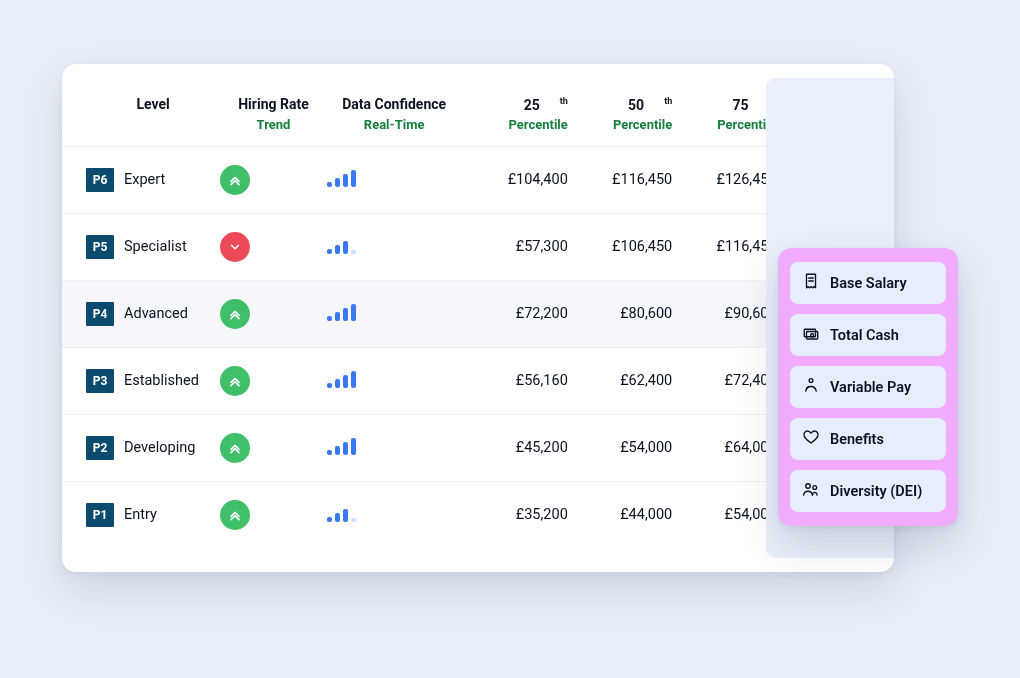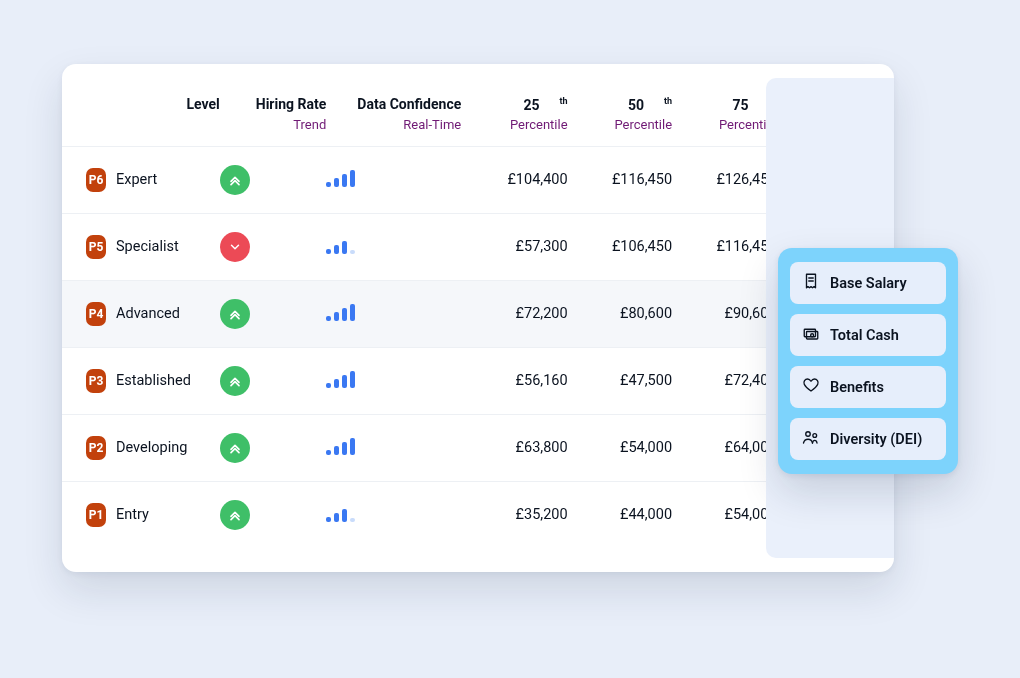--- a/index.html
+++ b/index.html
@@ -17,50 +17,50 @@
     left: 62px;
     top: 64px;
     width: 832px;
     background: #fff;
     border-radius: 14px;
     box-shadow: 0 18px 40px rgba(15,30,60,0.12), 0 2px 6px rgba(15,30,60,0.06);
     padding: 22px 0 24px 0;
   }
   table { width: 100%; border-collapse: collapse; }
   thead th {
-    text-align: right;
+    text-align: center;
     font-weight: 700;
     font-size: 14px;
     padding: 10px 0 4px 0;
     color: #0b1320;
   }
   thead th.right { text-align: right; }
   thead .sub td, thead .sub th {
-    font-weight: 400;
+    font-weight: 700;
     font-size: 13px;
-    color: #701a75;
+    color: #15803d;
     padding: 0 0 14px 0;
   }
   tbody tr { border-top: 1px solid #edf0f4; }
   tbody td { padding: 18px 0; font-size: 14.5px; }
   td.right, th.right { text-align: right; }
   .pad-l { padding-left: 24px !important; }
   col.c-level  { width: 160px; }
   col.c-hiring { width: 112px; }
   col.c-conf   { width: 140px; }
   col.c-p1     { width: 110px; }
   col.c-p2     { width: 108px; }
   col.c-p3     { width: 108px; }
   col.c-target { width: 120px; }
 
   .level-cell { display: flex; align-items: center; gap: 10px; }
   .badge {
     display: inline-flex; align-items: center; justify-content: center;
-    width: 20px; height: 24px; border-radius: 7px;
-    background: #c2410c; color: #fff; font-weight: 700; font-size: 12px;
+    width: 28px; height: 24px; border-radius: 1px;
+    background: #0c4a6e; color: #fff; font-weight: 700; font-size: 12px;
   }
   .trend-circle {
     width: 30px; height: 30px; border-radius: 50%;
     display: inline-flex; align-items: center; justify-content: center;
   }
   .trend-up   { background: #3fbf68; }
   .trend-down { background: #ec4a56; }
   .bars { display: inline-flex; align-items: flex-end; gap: 3px; height: 18px; }
   .bars span { width: 5px; background: #3a78f2; border-radius: 2px; }
   .bars.low span:nth-child(4) { background: #c9dcfb; }
@@ -84,21 +84,21 @@
   .target-cell { padding-right: 24px !important; }
   sup { font-size: 9px; font-weight: 700; margin-left: 20px; }
   tbody tr.selected { background: #f5f7fa; }
   thead .sub .subright { text-align: right; }
 
   .menu-card {
     position: absolute;
     right: 62px;
     top: 248px;
     width: 180px;
-    background: #7dd3fc;
+    background: #f0abfc;
     border-radius: 14px;
     box-shadow: 0 18px 40px rgba(15,30,60,0.16), 0 2px 6px rgba(15,30,60,0.08);
     padding: 14px 12px;
     display: flex; flex-direction: column; gap: 10px;
   }
   .menu-item {
     display: flex; align-items: center; gap: 10px;
     background: #e6eefb;
     border-radius: 8px;
     padding: 10px 12px;
@@ -229,21 +229,21 @@
                 <polyline points="6 19 12 13 18 19"></polyline>
               </svg>
             </span></td>
           <td><span class="bars">
               <span class="b1"></span>
               <span class="b2"></span>
               <span class="b3"></span>
               <span class="b4"></span>
             </span></td>
           <td class="right">£56,160</td>
-          <td class="right">£47,500</td>
+          <td class="right">£62,400</td>
           <td class="right">£72,400</td>
           <td class="right target-cell"></td>
         </tr>
         <tr>
           <td class="pad-l">
             <div class="level-cell">
               <span class="badge">P2</span>
               <span>Developing</span>
             </div>
           </td>
@@ -252,21 +252,21 @@
                 <polyline points="6 14 12 8 18 14"></polyline>
                 <polyline points="6 19 12 13 18 19"></polyline>
               </svg>
             </span></td>
           <td><span class="bars">
               <span class="b1"></span>
               <span class="b2"></span>
               <span class="b3"></span>
               <span class="b4"></span>
             </span></td>
-          <td class="right">£63,800</td>
+          <td class="right">£45,200</td>
           <td class="right">£54,000</td>
           <td class="right">£64,000</td>
           <td class="right target-cell"></td>
         </tr>
         <tr>
           <td class="pad-l">
             <div class="level-cell">
               <span class="badge">P1</span>
               <span>Entry</span>
             </div>
@@ -303,20 +303,28 @@
     <div class="menu-item">
       <span><svg viewBox="0 0 24 24" fill="none" stroke="#0b1320" stroke-width="1.8" stroke-linecap="round" stroke-linejoin="round">
           <rect x="3" y="7" width="15" height="10" rx="1"></rect>
           <rect x="6" y="10" width="15" height="10" rx="1"></rect>
           <circle cx="13.5" cy="15" r="2"></circle>
         </svg></span>
       <span>Total Cash</span>
     </div>
     <div class="menu-item">
       <span><svg viewBox="0 0 24 24" fill="none" stroke="#0b1320" stroke-width="1.8" stroke-linecap="round" stroke-linejoin="round">
+          <circle cx="12" cy="6" r="2.5"></circle>
+          <path d="M5 20c1-4 4-6 7-6s6 2 7 6"></path>
+          <path d="M9 14l-3 2"></path>
+        </svg></span>
+      <span>Variable Pay</span>
+    </div>
+    <div class="menu-item">
+      <span><svg viewBox="0 0 24 24" fill="none" stroke="#0b1320" stroke-width="1.8" stroke-linecap="round" stroke-linejoin="round">
           <path d="M12 20s-7-4.5-9-9c-1.5-3.5 1-7 4.5-7 2 0 3.5 1.5 4.5 3 1-1.5 2.5-3 4.5-3 3.5 0 6 3.5 4.5 7-2 4.5-9 9-9 9z"></path>
         </svg></span>
       <span>Benefits</span>
     </div>
     <div class="menu-item">
       <span><svg viewBox="0 0 24 24" fill="none" stroke="#0b1320" stroke-width="1.8" stroke-linecap="round" stroke-linejoin="round">
           <circle cx="8" cy="8" r="3"></circle>
           <circle cx="17" cy="10" r="2.5"></circle>
           <path d="M2 20c1-4 3-5 6-5s5 1 6 5"></path>
           <path d="M14 20c.5-3 2-3.5 3-3.5s2.5.5 3 3.5"></path>

